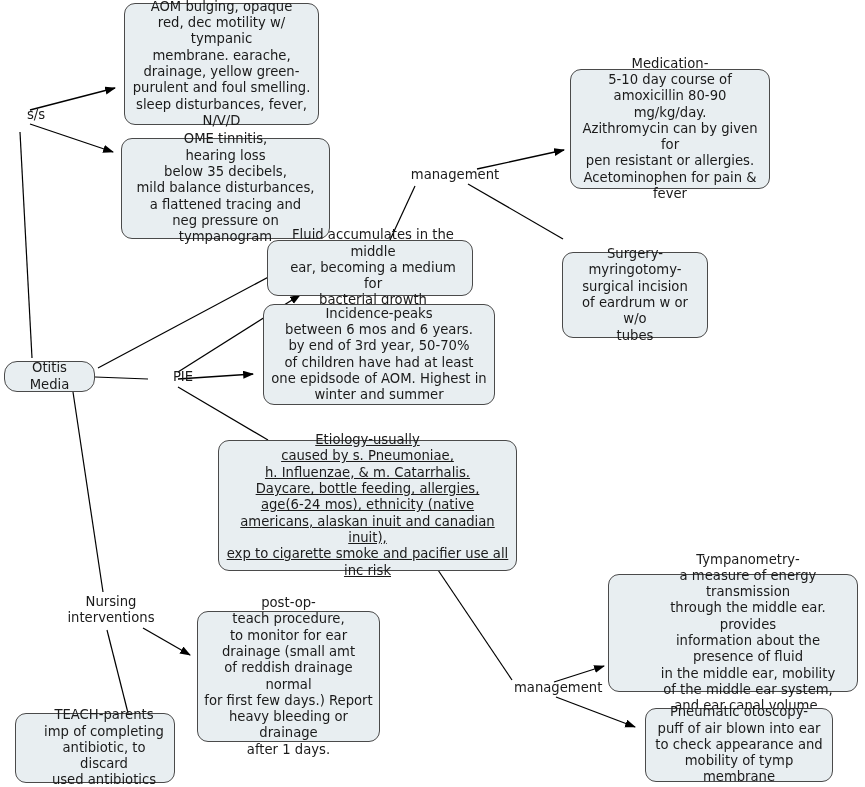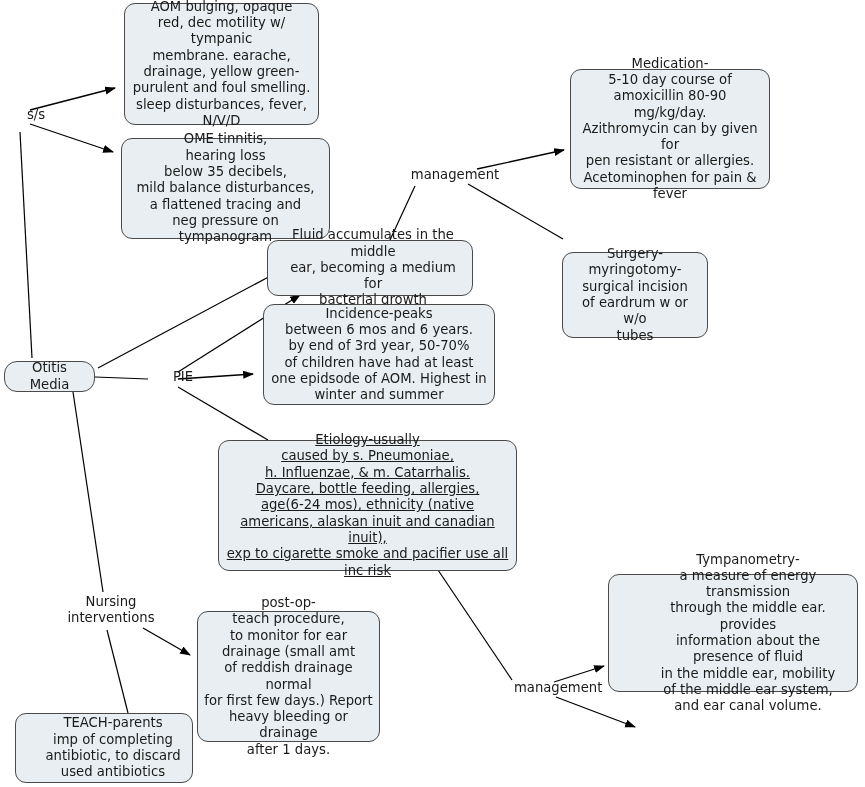--- a/index.html
+++ b/index.html
@@ -172,27 +172,31 @@
 
   <div class="node" style="left:197px; top:611px; width:183px; height:131px;">post-op-
 teach procedure,
 to  monitor for ear
 drainage (small amt
 of reddish drainage normal
 for first few days.)  Report
 heavy bleeding or drainage
 after 1 days.</div>
 
-  <div class="node" style="left:15px; top:713px; width:178px; height:70px;padding-left:24px;">TEACH-parents
+  <div class="node" style="left:15px; top:713px; width:160px; height:70px;padding-left:24px;">TEACH-parents
 imp of completing
 antibiotic, to discard
 used antibiotics</div>
 
   <div class="node" style="left:608px; top:574px; width:250px; height:118px;padding-left:36px;">Tympanometry-
 a measure of energy transmission
 through the middle ear.  provides
 information about the presence of fluid
 in the middle ear, mobility
 of the middle ear system,
 and ear canal volume.</div>
 
+  <div class="node" style="left:645px; top:708px; width:188px; height:74px;">Pneumatic otoscopy-
+puff of air blown into ear
+to check appearance and
+mobility of tymp membrane</div>
 
 </div>
 
 </body></html>

